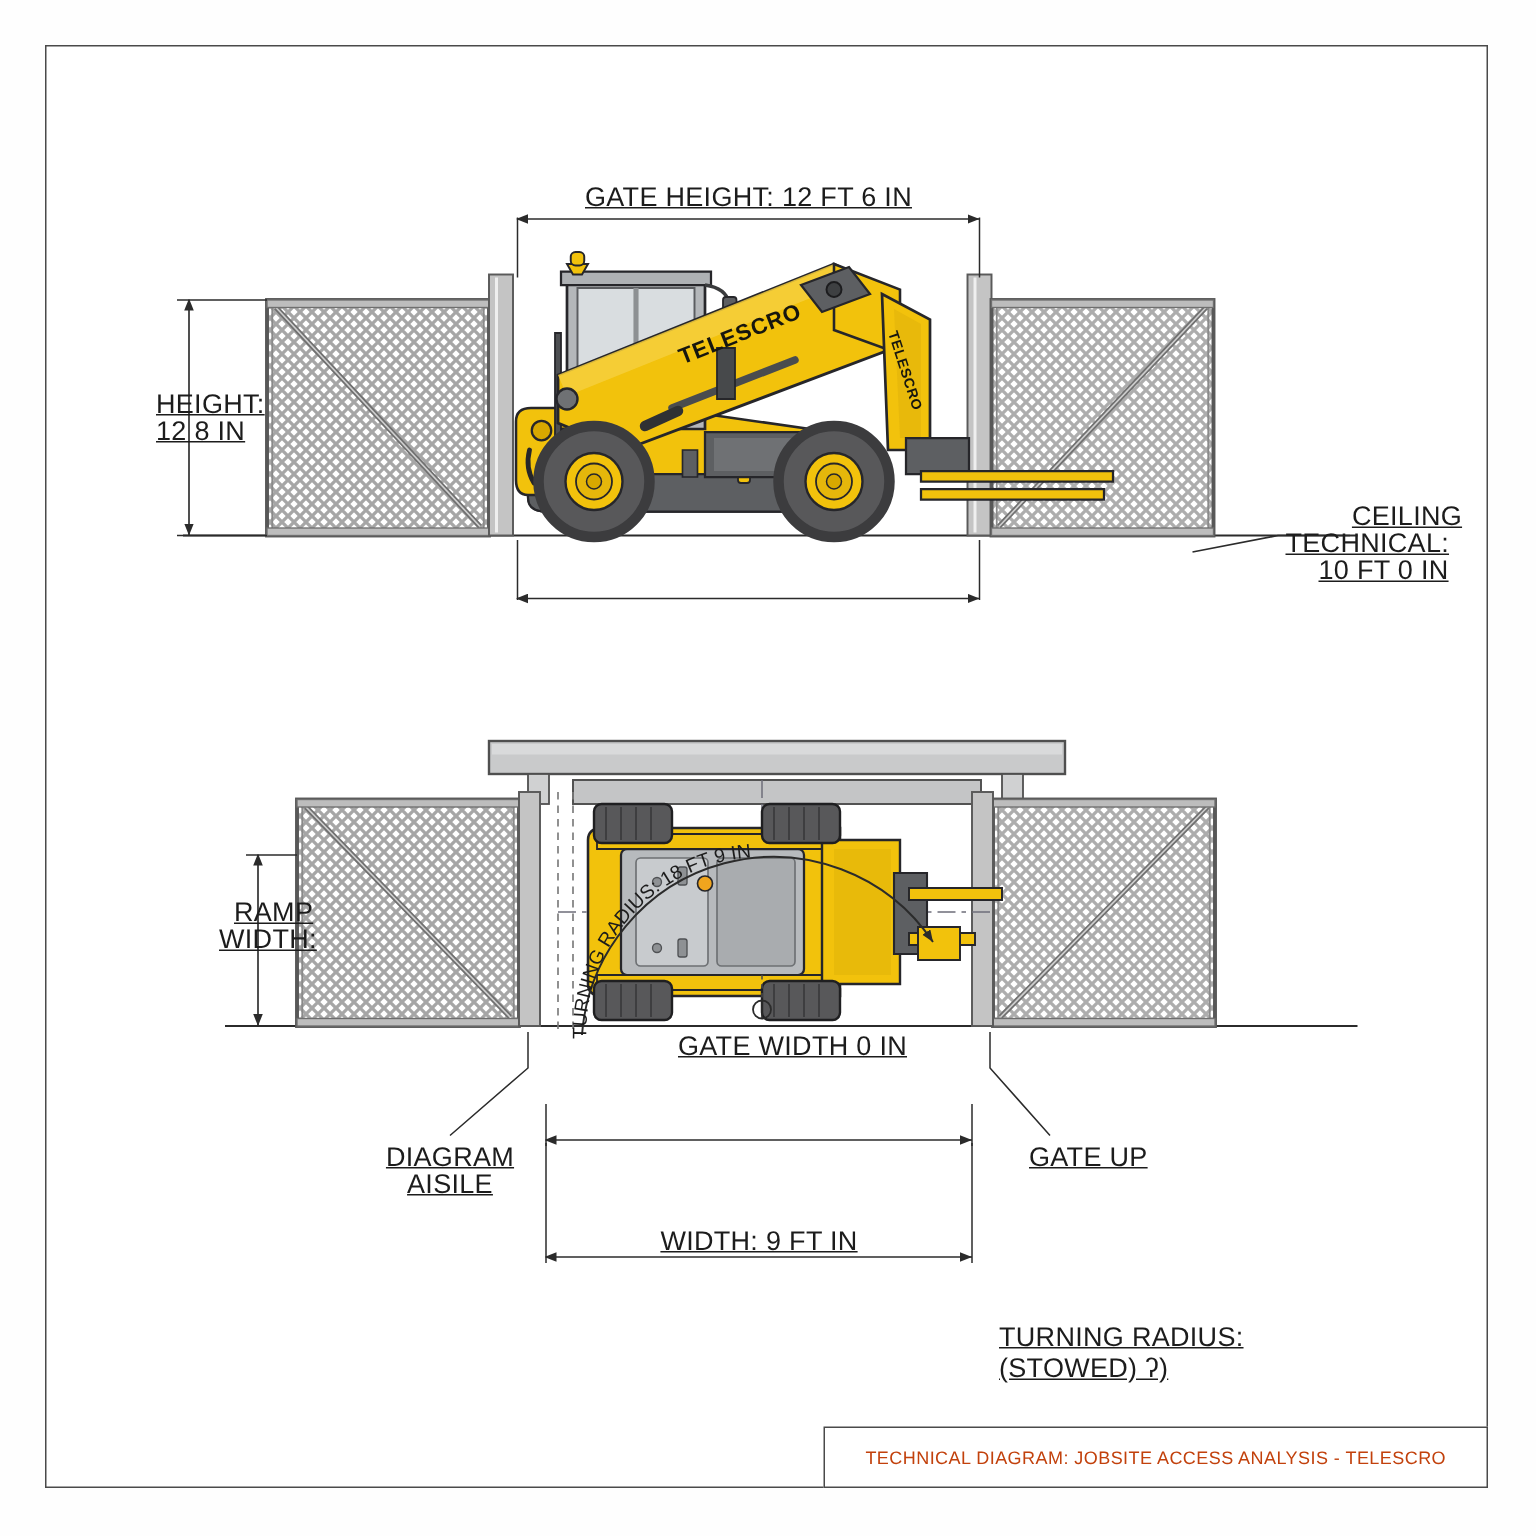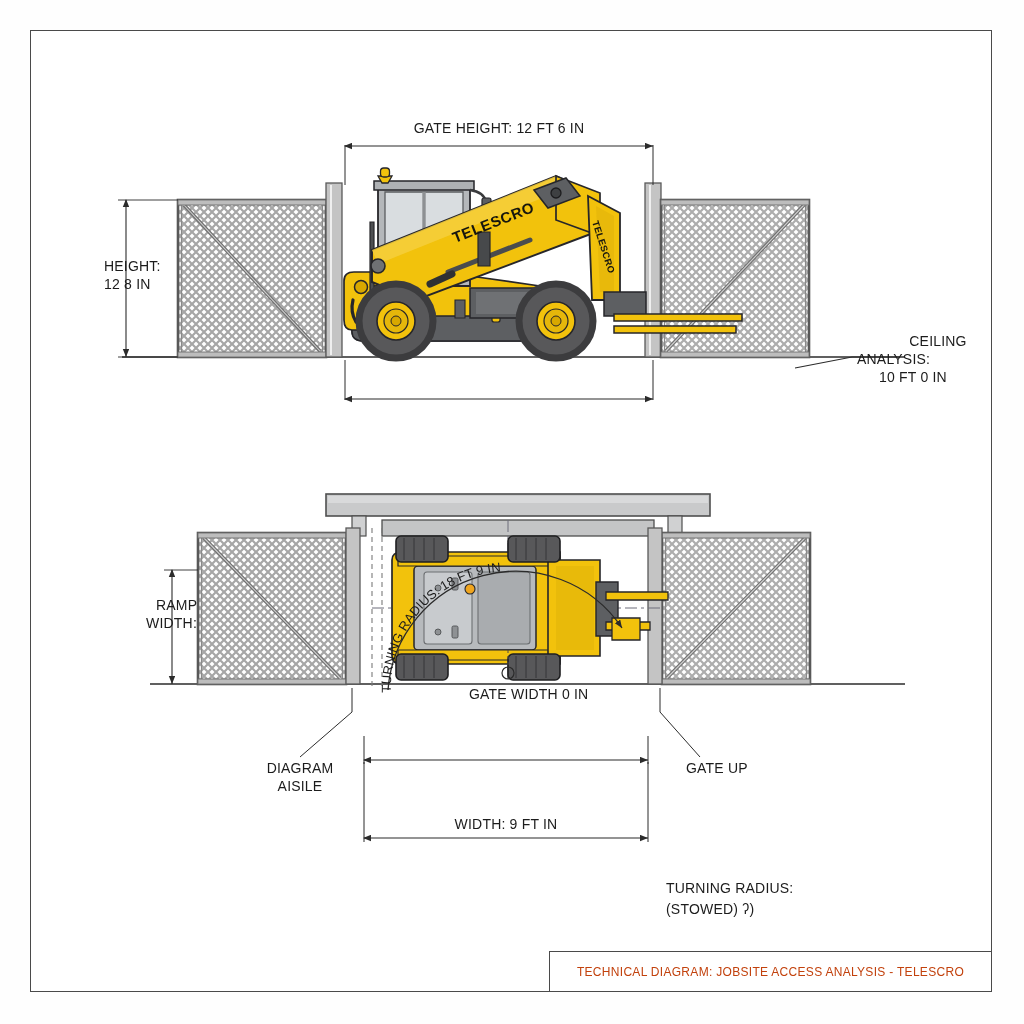--- a/index.html
+++ b/index.html
@@ -19,21 +19,21 @@
   }
   svg.layer{position:absolute;left:0;top:0;width:1024px;height:1024px;}
   .lbl{
     position:absolute;
     font-family:"Liberation Sans", sans-serif;
     color:#1c1c1c;
     letter-spacing:.2px;
     white-space:pre;
     line-height:1.25;
   }
-  .lbl.dim{font-size:14px;}
+  .lbl.dim{font-size:18px;text-decoration:underline;}
   .lbl.center{text-align:center;}
   #titleblock{
     position:absolute;left:549px;top:951px;width:443px;height:41px;
     border:1.5px solid #4a4a4a;background:#ffffff;box-sizing:border-box;
     display:flex;align-items:center;justify-content:center;
   }
   #titleblock .tb-text{
     font-size:12px;color:#c2410c;letter-spacing:.3px;white-space:nowrap;
   }
   .curvetext{font-size:13px;fill:#1c1c1c;font-family:"Liberation Sans", sans-serif;}
@@ -340,27 +340,27 @@
     </g>
   </svg>
 
   <div class="lbl dim center" style="left:349px;top:120px;width:300px;">GATE HEIGHT: 12 FT 6 IN</div>
 
   <div class="lbl dim" style="left:104px;top:258px;width:80px;">HEIGHT:</div>
   <div class="lbl dim" style="left:104px;top:276px;width:90px;">12 8 IN</div>
 
 
   <div class="lbl dim" style="left:863px;top:333px;width:150px;text-align:center;">CEILING</div>
-  <div class="lbl dim" style="left:857px;top:351px;width:150px;">ANALYSIS:</div>
+  <div class="lbl dim" style="left:857px;top:351px;width:150px;">TECHNICAL:</div>
   <div class="lbl dim" style="left:857px;top:369px;width:150px;margin-left:22px;">10 FT 0 IN</div>
 
   <div class="lbl dim" style="left:156px;top:597px;width:90px;">RAMP</div>
   <div class="lbl dim" style="left:146px;top:615px;width:100px;">WIDTH:</div>
 
-  <div class="lbl dim" style="left:469px;top:686px;width:180px;">GATE WIDTH 0 IN</div>
+  <div class="lbl dim" style="left:452px;top:686px;width:180px;">GATE WIDTH 0 IN</div>
 
   <div class="lbl dim center" style="left:245px;top:760px;width:110px;">DIAGRAM</div>
   <div class="lbl dim center" style="left:245px;top:778px;width:110px;">AISILE</div>
 
   <div class="lbl dim" style="left:686px;top:760px;width:120px;">GATE UP</div>
 
   <div class="lbl dim center" style="left:406px;top:816px;width:200px;">WIDTH: 9 FT IN</div>
 
   <div class="lbl dim" style="left:666px;top:880px;width:220px;">TURNING RADIUS:</div>
   <div class="lbl dim" style="left:666px;top:901px;width:220px;">(STOWED) ʔ)</div>

